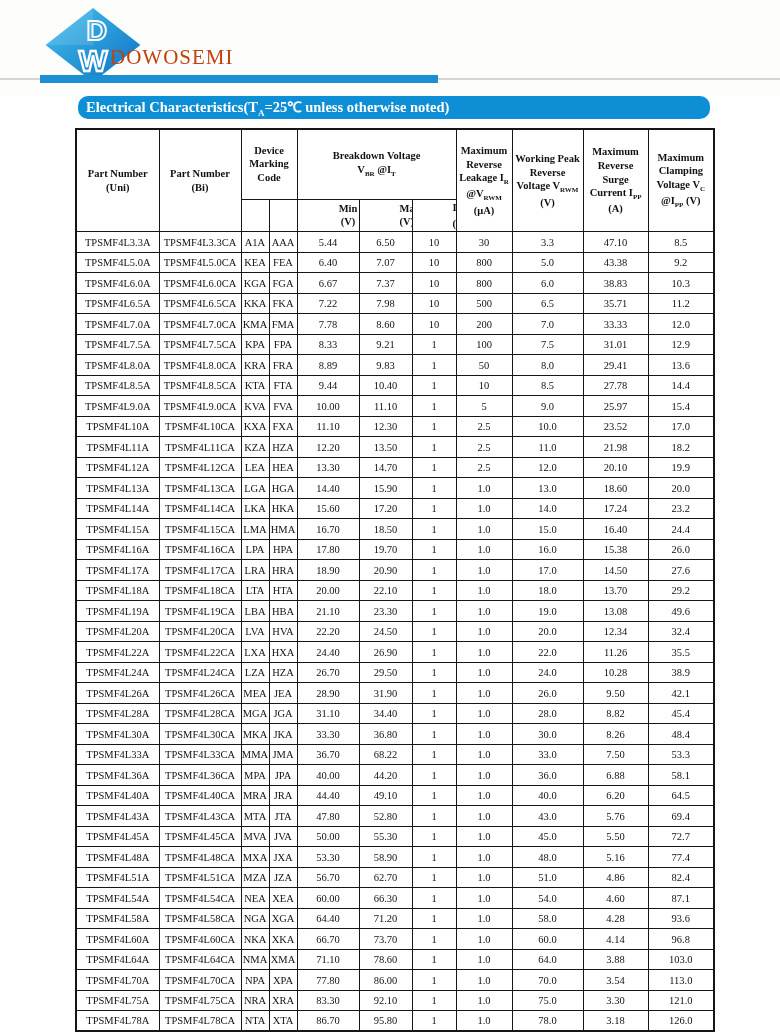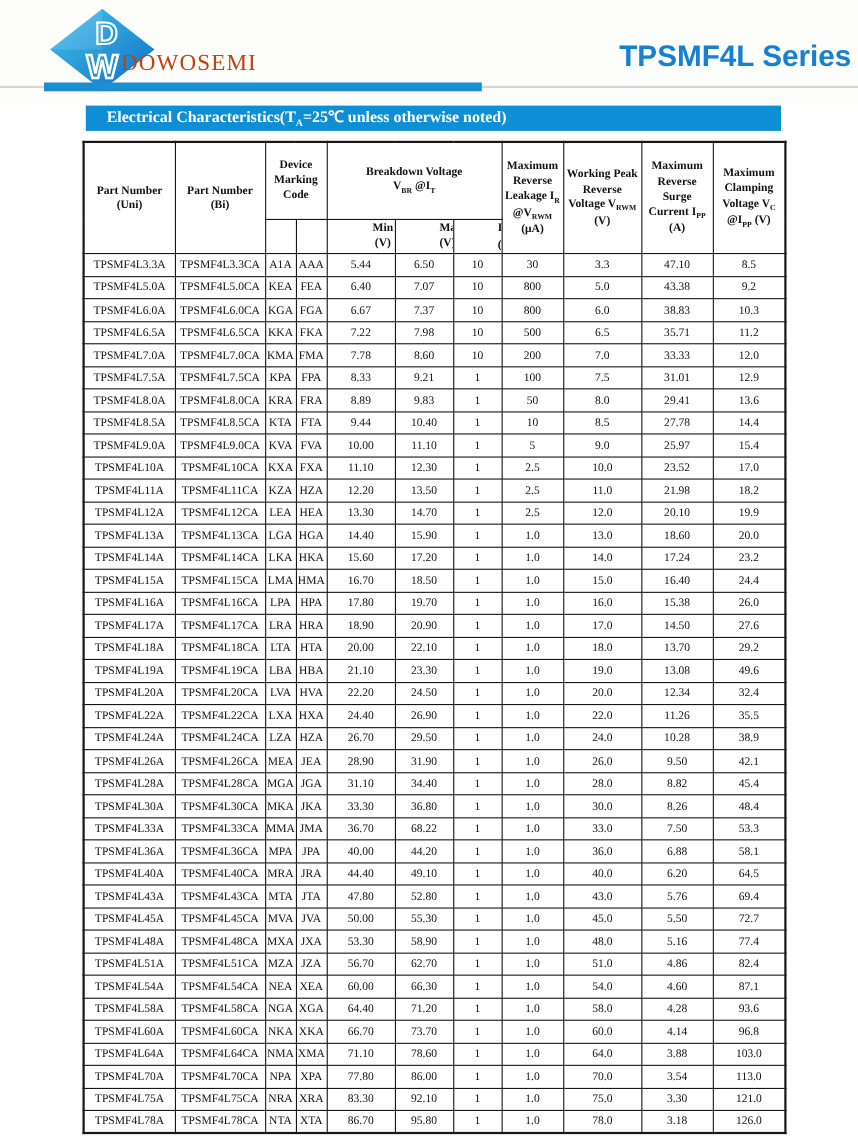--- a/index.html
+++ b/index.html
@@ -12,22 +12,22 @@
 
   .logo-diamond { position:absolute; top:8px; left:44px; width:98px; height:74px; }
   .logo-cn { position:absolute; top:12px; left:110px; font-size:25px; font-weight:bold;
              letter-spacing:11px; color:#1b86d6; white-space:nowrap; }
   .logo-en { position:absolute; top:45px; left:110px; font-family:Liberation Serif, serif;
              font-size:21px; color:#c2410c; letter-spacing:1px; }
   .series-title { position:absolute; top:36px; right:6px; font-family:"Liberation Sans", sans-serif;
              font-size:27px; font-weight:bold; color:#1680d1; }
 
   .banner { position:absolute; top:96px; left:78px; width:632px; height:23px; background:#0d8ed5;
-            color:#ffffff; font-weight:bold; font-size:14.5px; line-height:23px; padding-left:19px;
-            white-space:nowrap; }
+            color:#ffffff; font-weight:bold; font-size:14.5px; line-height:23px; padding-left:8px;
+            white-space:nowrap;border-radius:10px; }
   .banner sub { font-size:9px; }
 
   table.spec { position:absolute; top:128px; left:75px; width:638px; border-collapse:collapse;
                border:2px solid #161616; table-layout:fixed; }
   table.spec th, table.spec td { border:1px solid #161616; text-align:center; vertical-align:middle;
                font-size:10.5px; color:#111; overflow:hidden; }
   table.spec th { font-weight:bold; line-height:1.3; padding:1px 0; }
   table.spec thead tr.h1 th { height:70px;text-align:center; }
   table.spec thead tr.h2 th { height:27px;padding-left:40px; }
   table.spec tbody tr { height:20.5px; }
@@ -43,21 +43,20 @@
         <stop offset="0" stop-color="#45c2ee"></stop>
         <stop offset="1" stop-color="#0c6fc2"></stop>
       </linearGradient>
     </defs>
     <polygon points="50,0 100,39 50,78 0,39" fill="url(#dg)"></polygon>
     <polygon points="50,0 0,39 50,39" fill="#ffffff" opacity="0.12"></polygon>
     <text x="54" y="34" text-anchor="middle" font-family="Liberation Sans, sans-serif" font-size="30" font-weight="bold" fill="none" stroke="#ffffff" stroke-width="2">D</text>
     <text x="50" y="66" text-anchor="middle" font-family="Liberation Sans, sans-serif" font-size="32" font-weight="bold" fill="none" stroke="#ffffff" stroke-width="2.4">W</text>
   </svg>
   <div class="logo-en">DOWOSEMI</div>
-  <div class="series-title">TPSMF4L Series</div>
   <div class="hdr-rule"></div>
   <div class="hdr-bar"></div>
 </div>
 
 <div class="banner">Electrical Characteristics(T<sub>A</sub>=25℃ unless otherwise noted)</div>
 
 <table class="spec">
   <colgroup>
     <col style="width:83px">
       <col style="width:82px">

